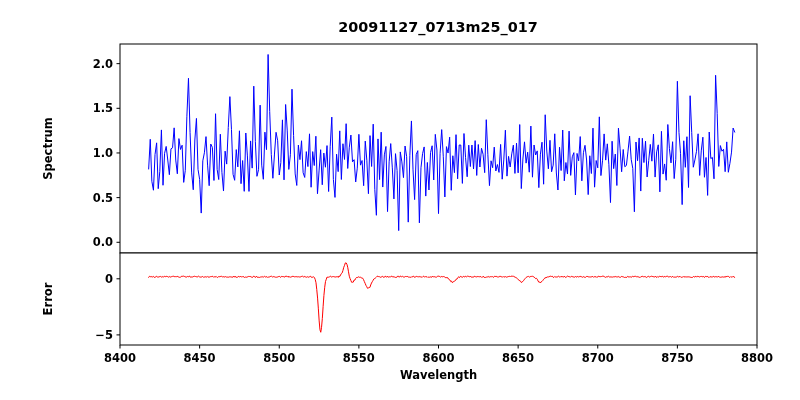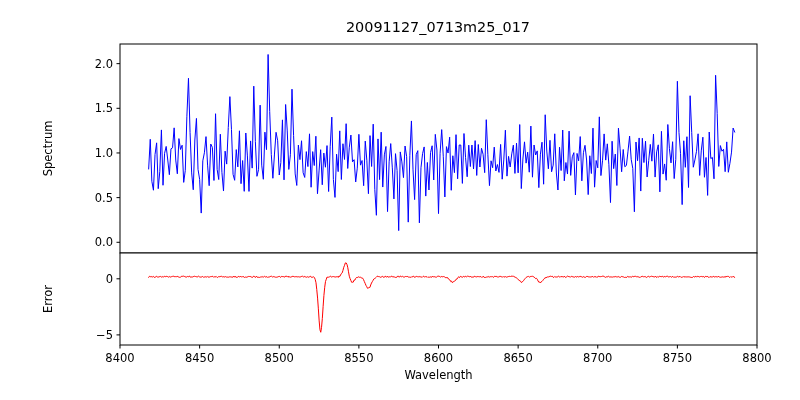--- a/index.html
+++ b/index.html
@@ -12,20 +12,21 @@
     width: 800px;
     height: 400px;
     overflow: hidden;
     font-family: "DejaVu Sans", sans-serif;
   }
   #figure {
     position: relative;
     width: 717px;
     height: 400px;
     background: #ffffff;
+    font-weight: bold;
   }
   #plot-svg {
     position: absolute;
     left: 0;
     top: 0;
     width: 800px;
     height: 400px;
     display: block;
   }
   .fig-title {

